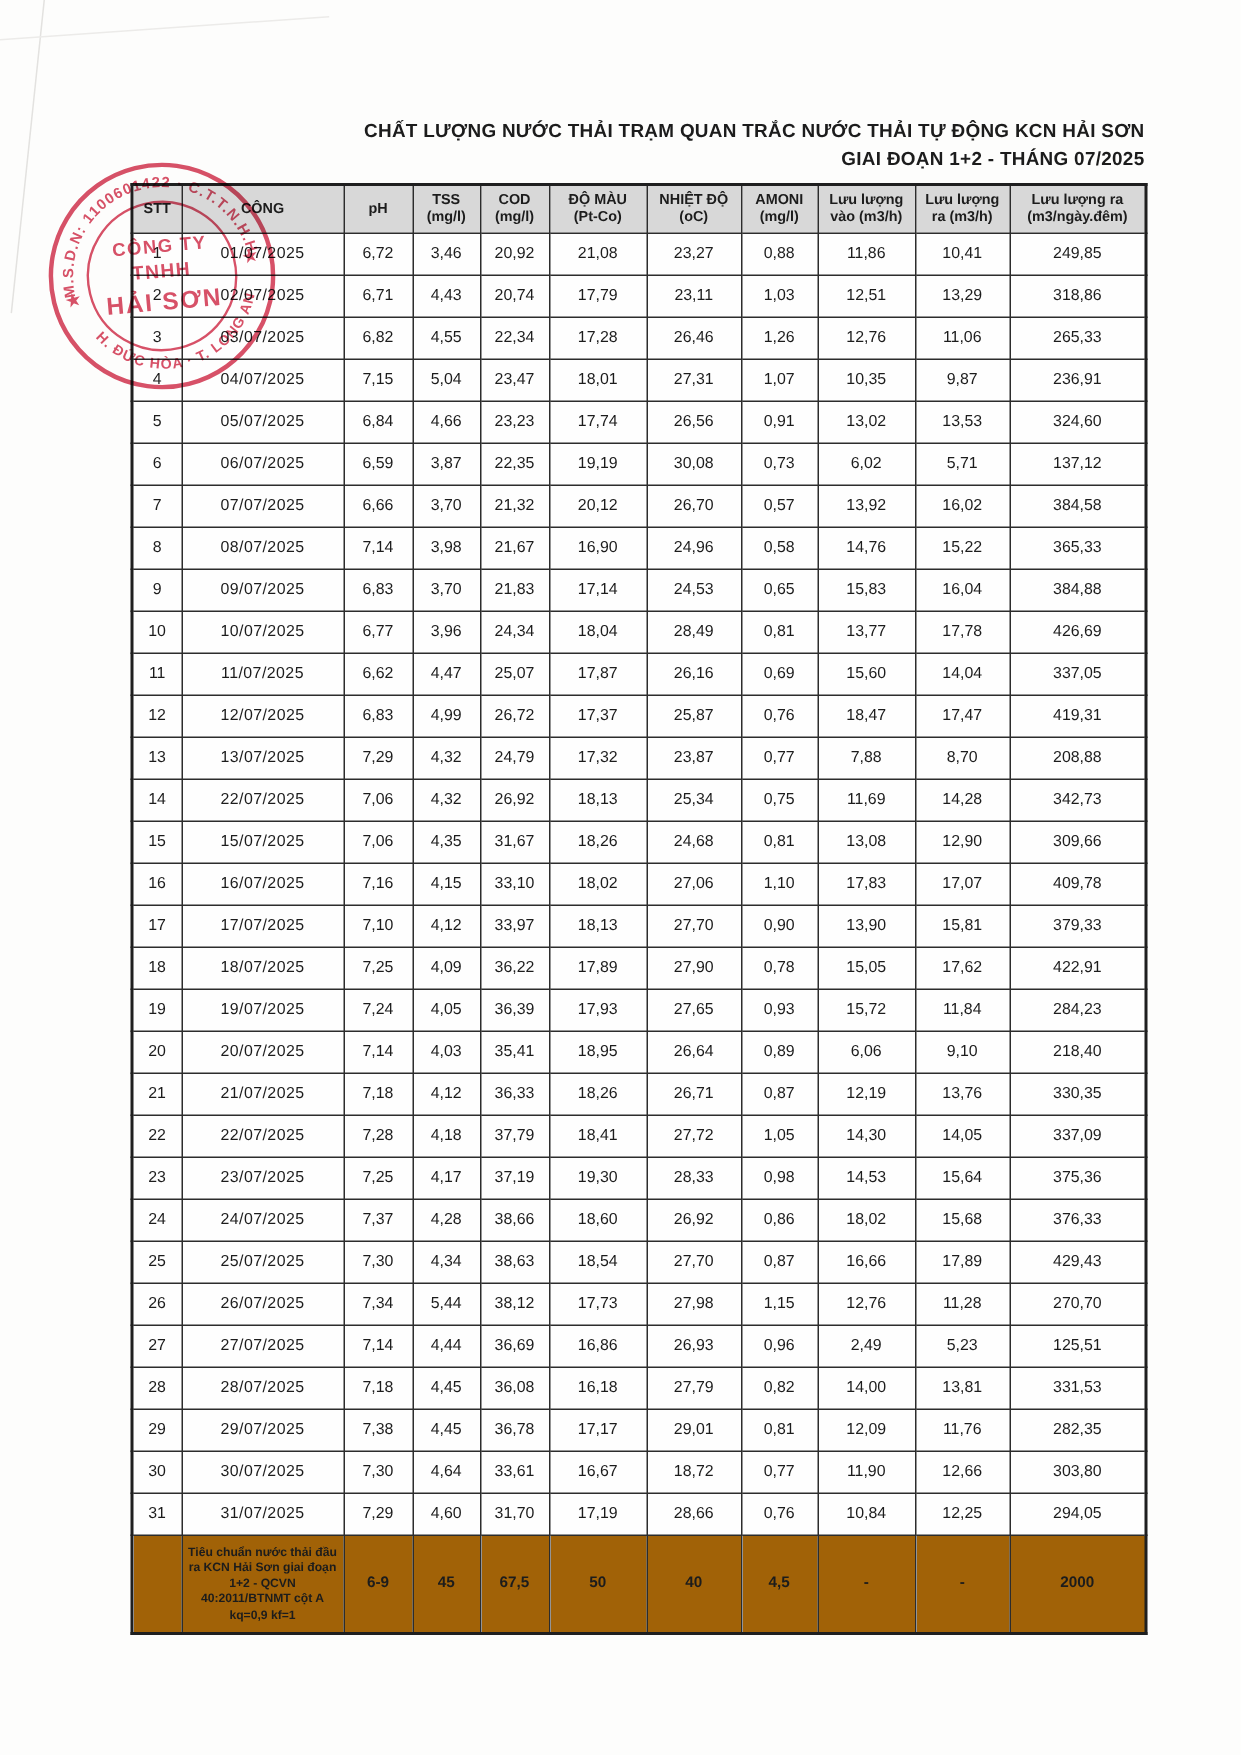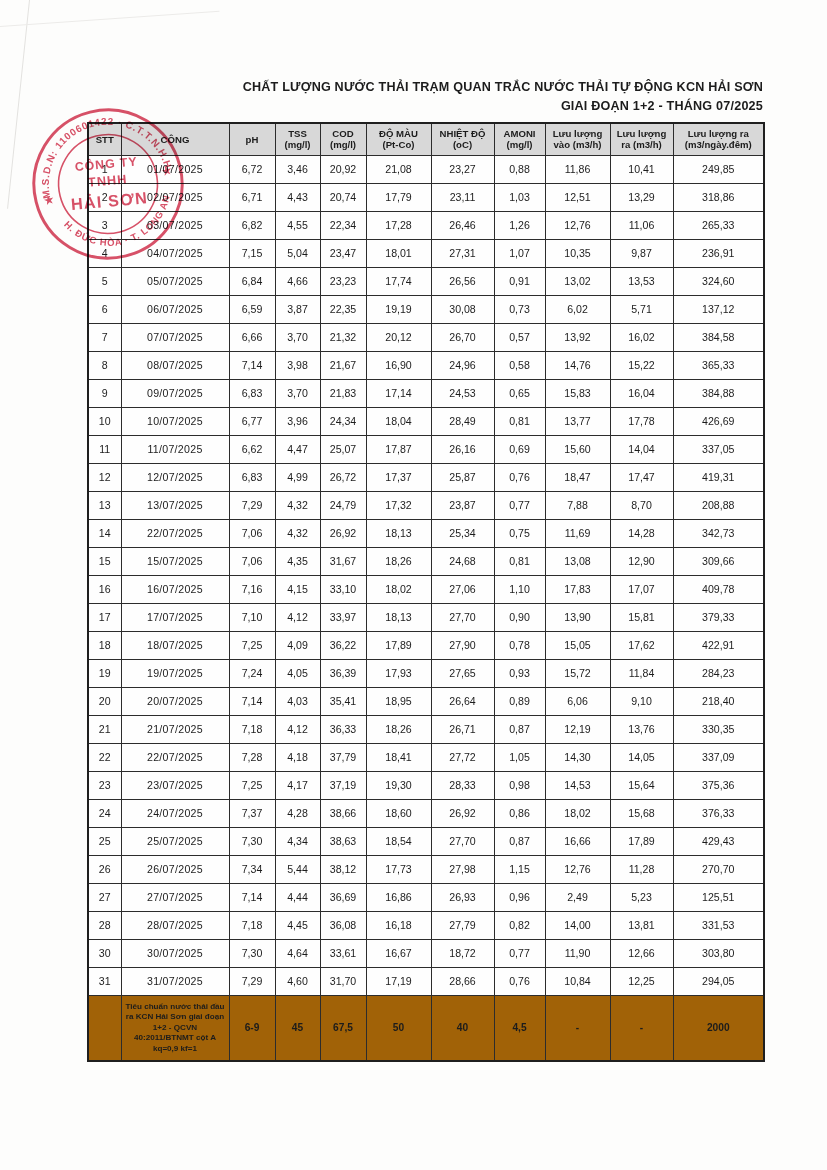--- a/index.html
+++ b/index.html
@@ -477,20 +477,33 @@
         <td>4,45</td>
         <td>36,08</td>
         <td>16,18</td>
         <td>27,79</td>
         <td>0,82</td>
         <td>14,00</td>
         <td>13,81</td>
         <td>331,53</td>
       </tr>
       <tr>
+        <td>29</td>
+        <td>29/07/2025</td>
+        <td>7,38</td>
+        <td>4,45</td>
+        <td>36,78</td>
+        <td>17,17</td>
+        <td>29,01</td>
+        <td>0,81</td>
+        <td>12,09</td>
+        <td>11,76</td>
+        <td>282,35</td>
+      </tr>
+      <tr>
         <td>30</td>
         <td>30/07/2025</td>
         <td>7,30</td>
         <td>4,64</td>
         <td>33,61</td>
         <td>16,67</td>
         <td>18,72</td>
         <td>0,77</td>
         <td>11,90</td>
         <td>12,66</td>

